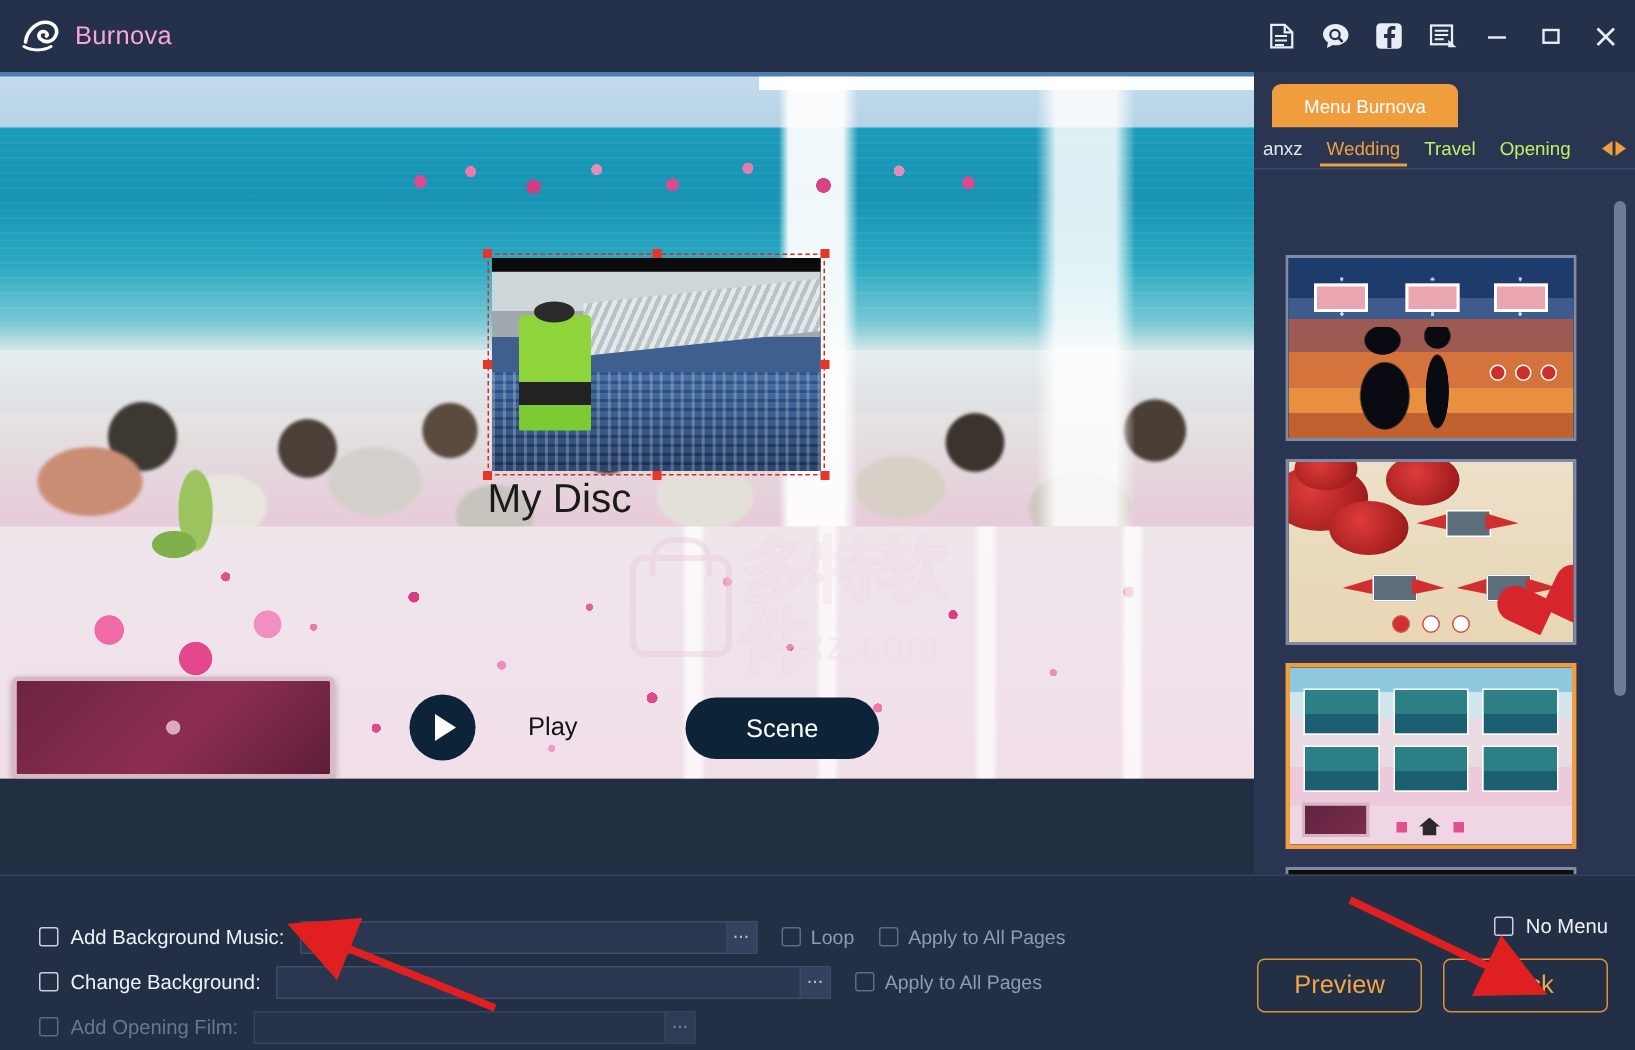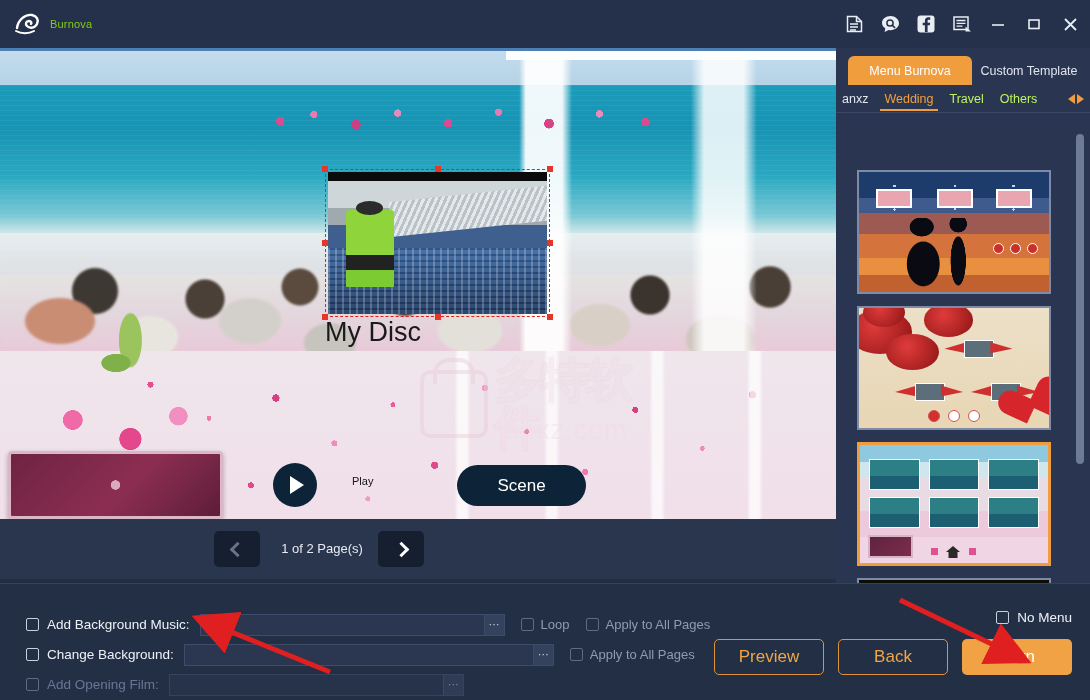--- a/index.html
+++ b/index.html
@@ -16,21 +16,21 @@
   
   .titlebar {
     position: absolute; left: 0; top: 0; width: 1090px; height: 48px;
     background: #25314a;
     display: flex; align-items: center;
   }
   .logo-wrap { display: flex; align-items: center; padding-left: 14px; }
   .logo-mark { width: 26px; height: 26px; position: relative; }
   .logo-mark svg { display: block; }
   .app-title {
-    color: #84cc16; font-size: 11px; margin-left: 10px; letter-spacing: .2px;
+    color: #f9a8d4; font-size: 17px; margin-left: 10px; letter-spacing: .2px;
   }
   .tb-right {
     position: absolute; right: 10px; top: 0; height: 48px;
     display: flex; align-items: center; gap: 16px;
   }
   .tb-btn {
     width: 20px; height: 20px; display: flex; align-items: center; justify-content: center;
     color: #e9edf4; cursor: pointer;
   }
   .tb-btn svg { display: block; }
@@ -227,21 +227,21 @@
   }
 
   
   .play-btn {
     position:absolute; left:273px; top:412px; width:44px; height:44px;
     border-radius:50%; background:#0d2338; display:flex; align-items:center; justify-content:center;
     cursor:pointer;
   }
   .play-tri { width:0;height:0;border-left:14px solid #ffffff;border-top:9px solid transparent;border-bottom:9px solid transparent; margin-left:4px;}
   .play-label{
-    position:absolute; left:352px; top:424px; font-size:11px; color:#141414;
+    position:absolute; left:352px; top:424px; font-size:17px; color:#141414;
   }
   .scene-btn{
     position:absolute; left:457px; top:414px; width:129px; height:41px;
     background:#0d2338; border-radius:21px; color:#fff; font-size:17px;
     display:flex; align-items:center; justify-content:center; cursor:pointer;
   }
 
   
   .pager {
     position:absolute; left:0; top:519px; width:836px; height:60px;
@@ -513,42 +513,31 @@
     </div>
     <div class="disc-title">My Disc</div>
 
     <div class="play-btn">
       <div class="play-tri"></div>
     </div>
     <div class="play-label">Play</div>
     <div class="scene-btn">Scene</div>
   </div>
 
-  <div class="pager">
-    <div class="pg-btn pg-prev">
-      <div class="chev left"></div>
-    </div>
-    <div class="pg-label">1 of 2 Page(s)</div>
-    <div class="pg-btn pg-next">
-      <div class="chev right"></div>
-    </div>
-
-  </div>
 
   <div class="rpanel">
     <div class="tabs">
       <div class="tab tab-menu active">Menu Burnova</div>
-      <div class="tab tab-custom">Custom Template</div>
     </div>
 
     <div class="catbar">
       <div class="cat clipped">anxz</div>
       <div class="cat active">Wedding</div>
       <div class="cat">Travel</div>
-      <div class="cat">Others</div>
+      <div class="cat">Opening</div>
       <div class="cat-arrows">
         <div class="tri-l"></div>
         <div class="tri-r"></div>
       </div>
     </div>
 
     <div class="tpl-list">
 
       <div class="tpl tpl-1">
         <div class="tpl-inner t1">
@@ -663,21 +652,20 @@
     </div>
 
     <div class="nomenu">
       <span class="cb"></span>
       <span class="lbl">No Menu</span>
     </div>
 
     <div class="actions">
       <div class="btn btn-outline">Preview</div>
       <div class="btn btn-outline">Back</div>
-      <div class="btn btn-primary">Burn</div>
     </div>
   </div>
 
   <svg class="arrow-svg">
     <defs>
       <marker id="ah" markerWidth="9" markerHeight="9" refX="2" refY="4.5" orient="auto">
         <path d="M0,0 L9,4.5 L0,9 Z" fill="#e02020"></path>
       </marker>
     </defs>
     <line x1="330" y1="672" x2="224" y2="629" stroke="#e02020" stroke-width="5" marker-end="url(#ah)"></line>

